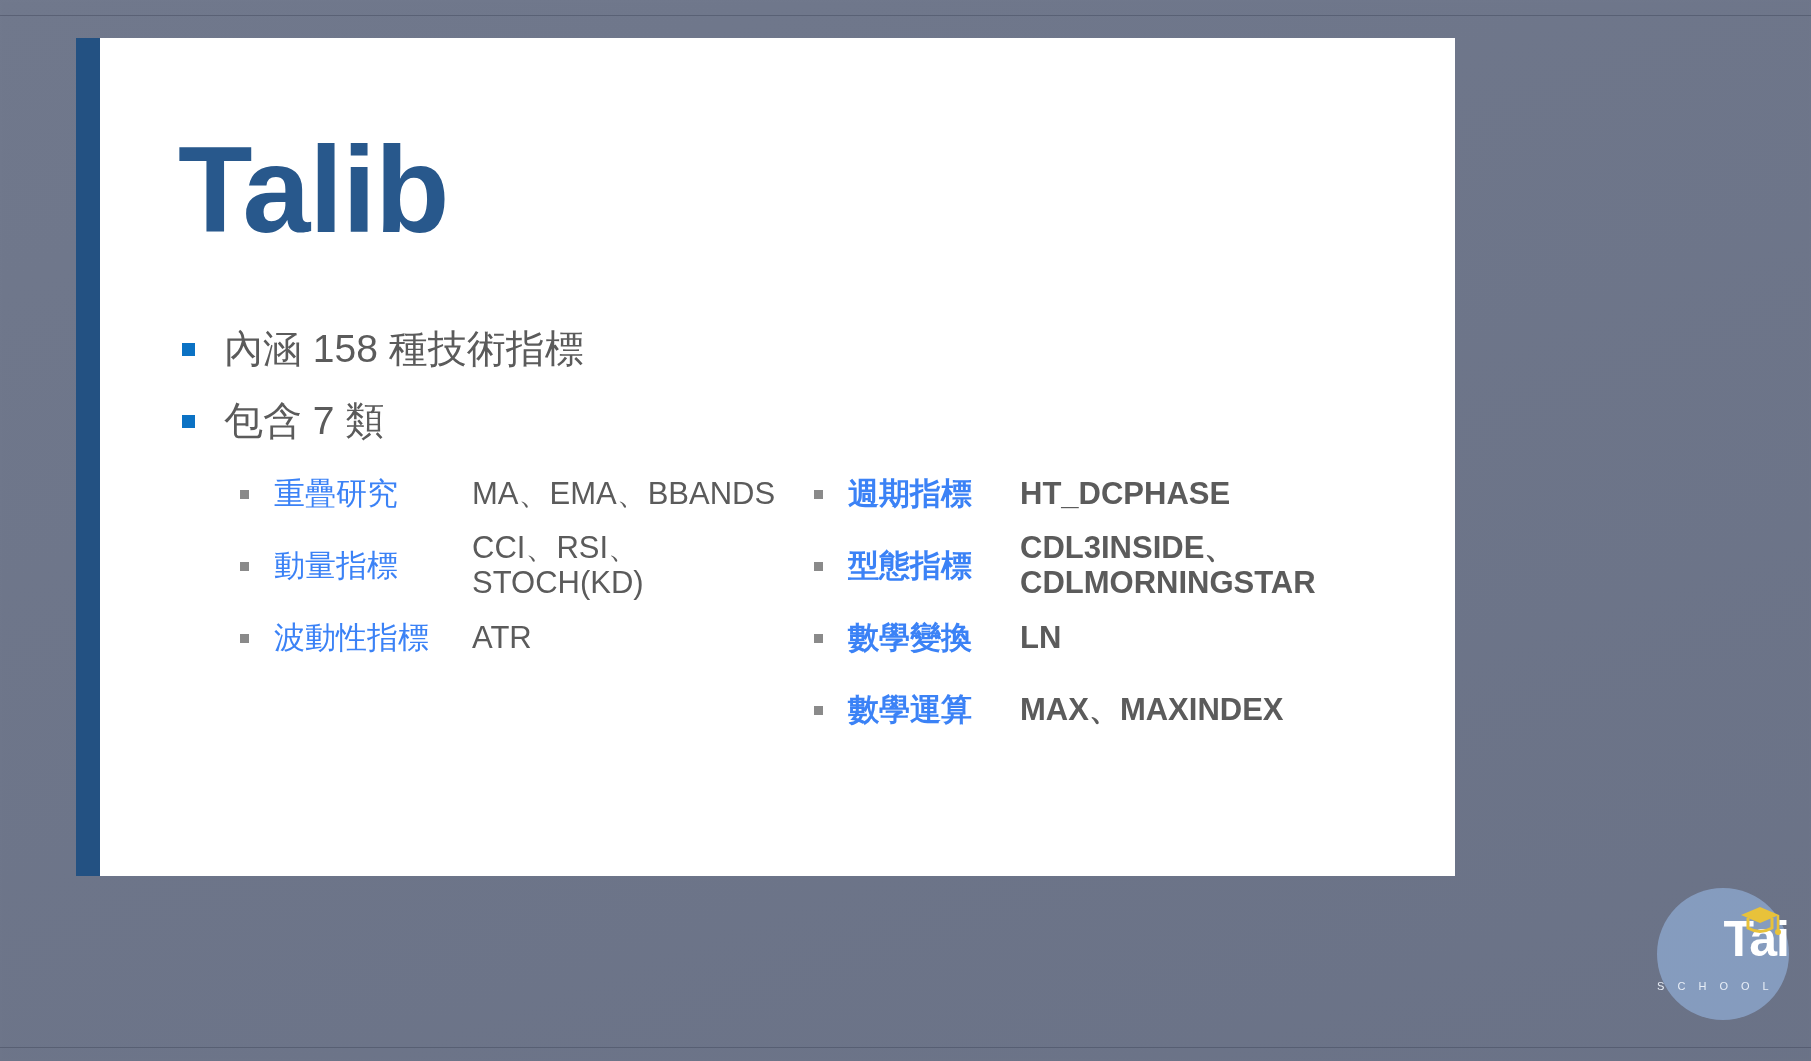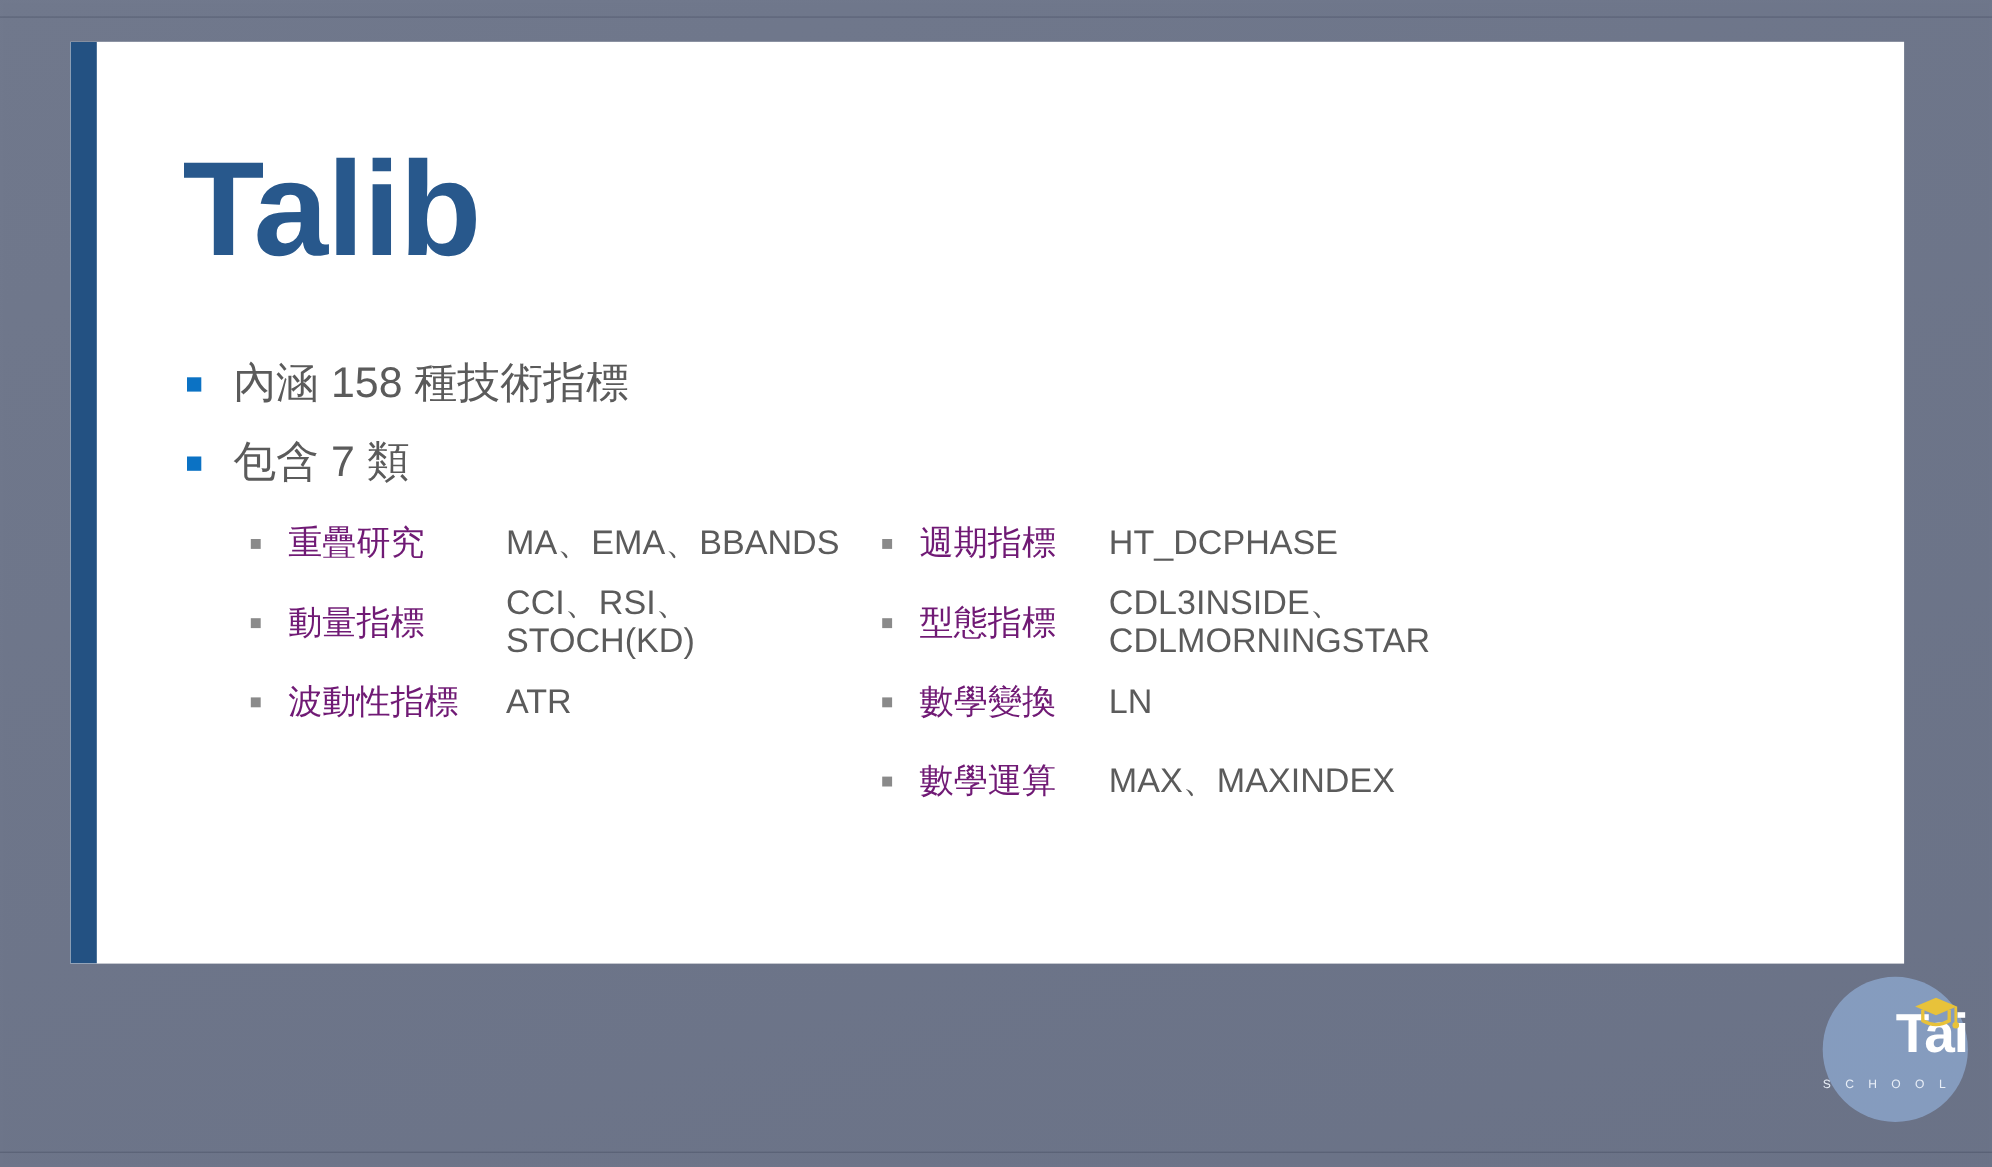--- a/index.html
+++ b/index.html
@@ -62,23 +62,23 @@
     left: 0; right: 0;
     height: 1px;
     background: rgba(40,48,66,0.30);
   }
   #hairline-top { top: 15px; }
   #hairline-bottom { bottom: 13px; }
 
   
   #slide {
     position: absolute;
-    left: 64px;
+    left: 76px;
     top: 38px;
-    width: 1667px;
+    width: 1379px;
     height: 838px;
     background: #ffffff;
     overflow: hidden;
   }
   #slide-accent-bar {
     position: absolute;
     left: 0; top: 0;
     width: 24px;
     height: 100%;
     background: #235182;
@@ -130,37 +130,37 @@
   #sub-columns {
     position: absolute;
     left: 140px;
     top: 420px;
     width: 1480px;
     display: flex;
     align-items: flex-start;
   }
   .sub-col { flex: 0 0 auto; }
   #sub-col-left  { width: 570px; }
-  #sub-col-right { width: 640px; margin-left: 4px; }
+  #sub-col-right { width: 640px; margin-left: 4px; font-weight: bold; }
 
   .l2-item {
     display: flex;
     align-items: center;
     min-height: 72px;
   }
   .l2-marker {
     width: 9px;
     height: 9px;
     background: #8a8a8a;
     margin-right: 25px;
     flex: 0 0 auto;
   }
   .l2-label {
     font-size: 31px;
-    color: #701a75;
+    color: #3b82f6;
     white-space: nowrap;
     flex: 0 0 auto;
   }
   .l2-value {
     font-size: 31px;
     color: #5b5b5b;
     line-height: 1.12;
   }
   #sub-col-left .l2-label  { width: 198px; }
   #sub-col-right .l2-label { width: 172px; }

